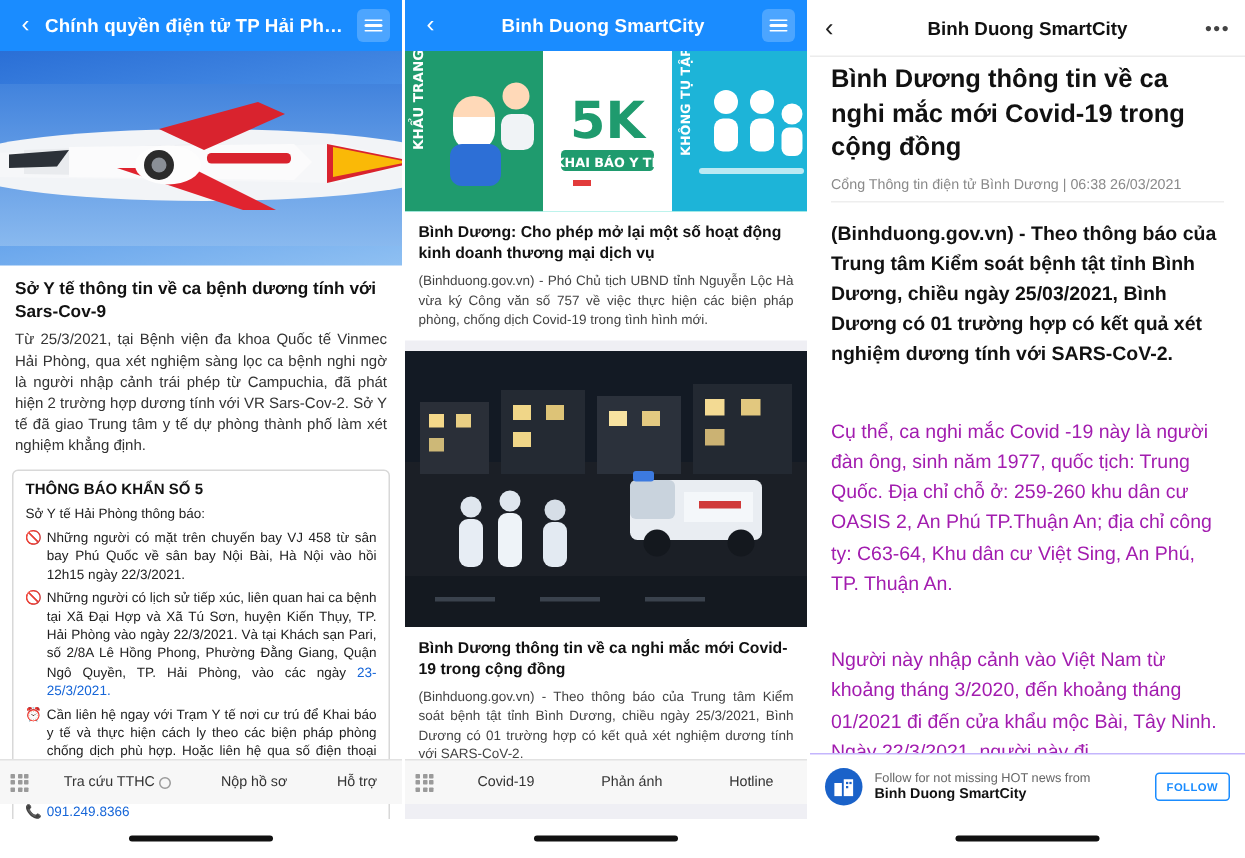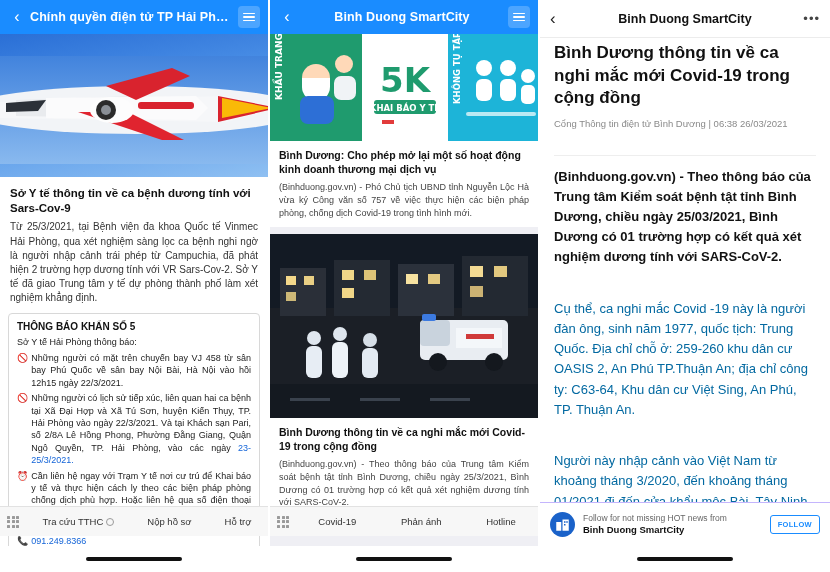--- a/index.html
+++ b/index.html
@@ -270,34 +270,34 @@
   .p3-h1 {
     font-size: 17px;
     font-weight: bold;
     color: #111;
     line-height: 1.33;
     margin: 4px 0 8px 0;
   }
   .p3-meta {
     font-size: 9.5px;
     color: #8a8a8a;
-    padding-bottom: 26px;
+    padding-bottom: 5px;
     border-bottom: 1px solid #eee;
     margin-bottom: 11px;
   }
   .p3-lead {
     font-size: 13px;
     font-weight: bold;
     color: #111;
     line-height: 1.55;
     margin-bottom: 12px;
   }
   .p3-p {
     font-size: 13px;
-    color: #0369a1;
+    color: #a21caf;
     line-height: 1.56;
     margin-bottom: 12px;
     margin-top: 31px;
   }
   .follow-bar {
     position: absolute;
     left: 0; bottom: 26px;
     width: 290px;
     height: 44px;
     background: #fff;

